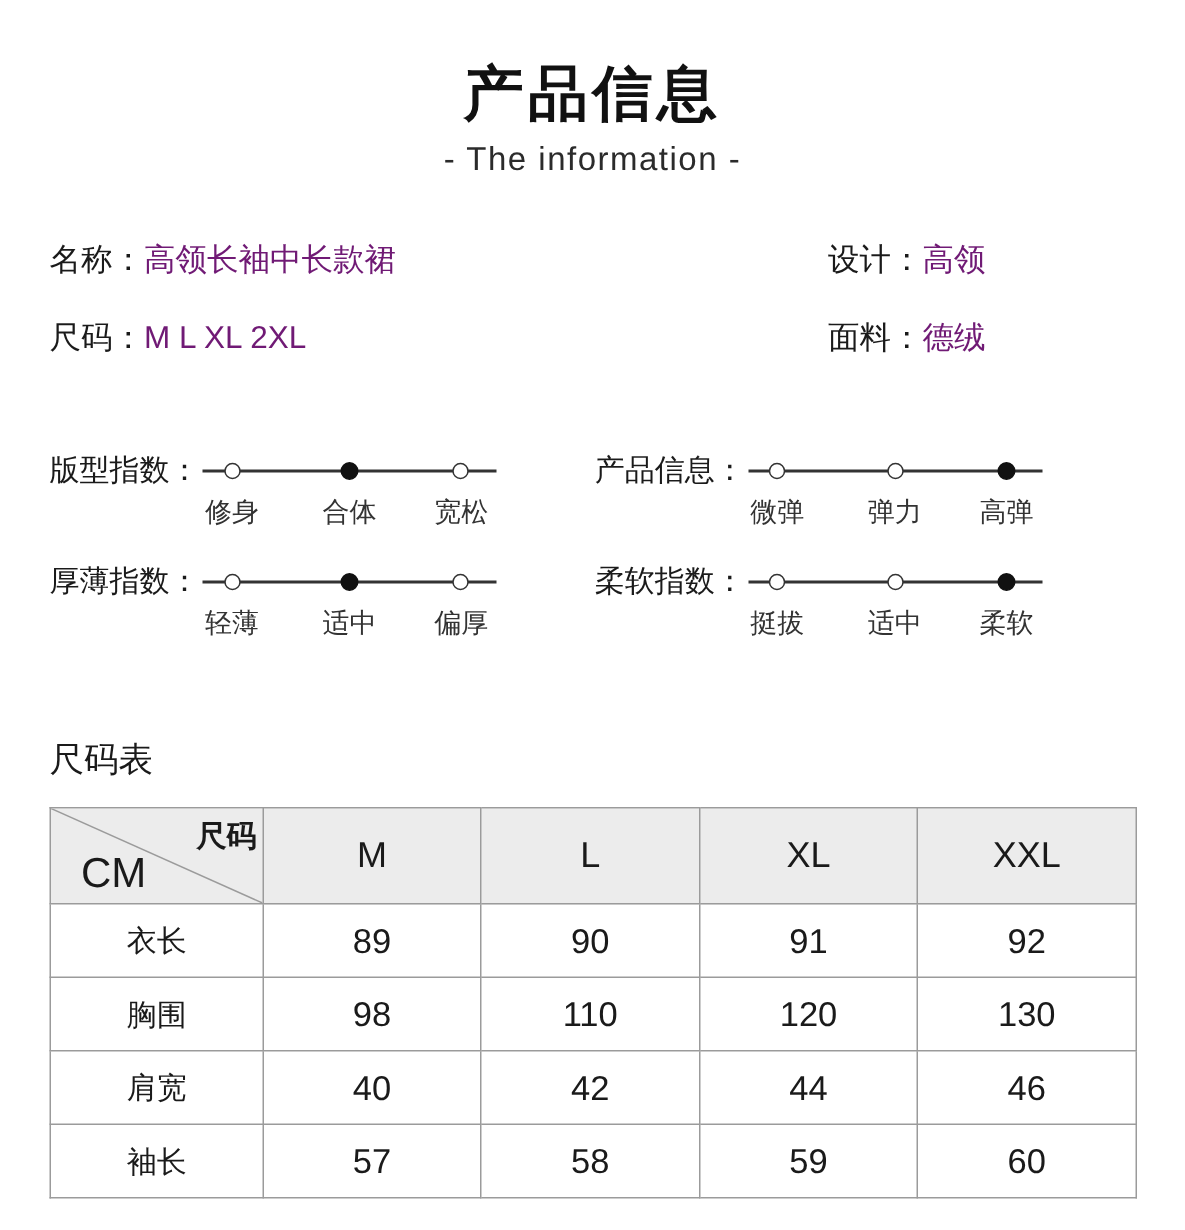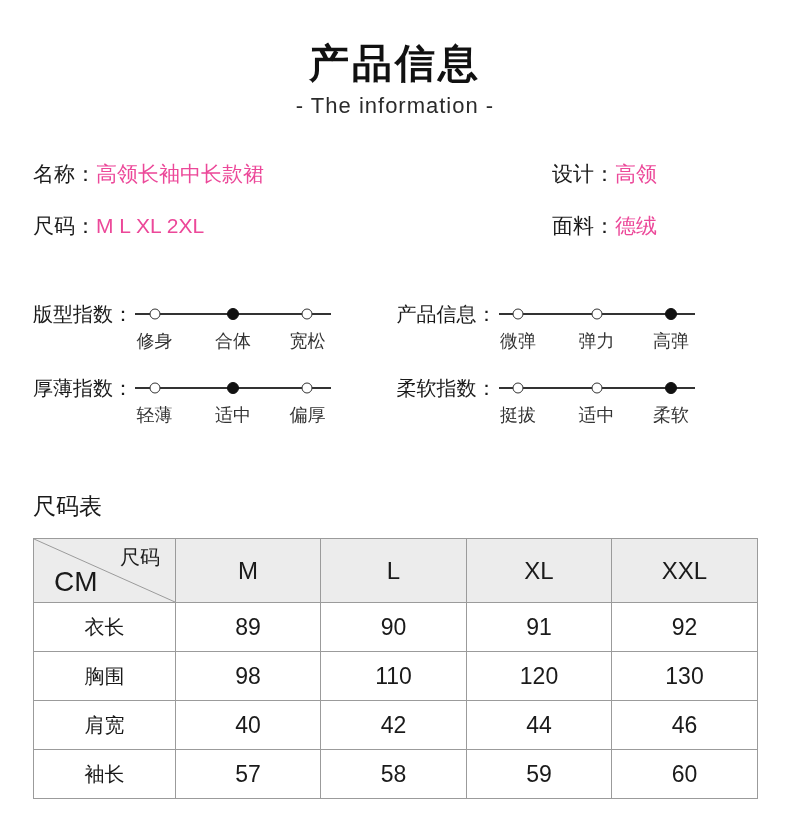--- a/index.html
+++ b/index.html
@@ -15,21 +15,21 @@
   
   .header { text-align: center; }
   .title { font-size: 40px; font-weight: 700; letter-spacing: 3px; color: #111; line-height: 1.2; }
   .subtitle { font-size: 22px; font-weight: 400; color: #2b2b2b; letter-spacing: 1px; margin-top: 6px; }
 
   
   .info { display: flex; justify-content: space-between; padding: 0 48px 0 33px; margin-top: 40px; }
   .info-col .info-row { font-size: 21px; line-height: 30px; margin-bottom: 22px; white-space: nowrap; }
   .info-col.right { width: 190px; }
   .info-label { color: #1a1a1a; }
-  .info-value { color: #ec4899; }
+  .info-value { color: #701a75; }
 
   
   .indices { display: flex; flex-wrap: wrap; padding: 0 30px 0 33px; margin-top: 40px; }
   .index-block { display: flex; width: 50%; margin-bottom: 26px; align-items: flex-start; }
   .index-block .index-label { font-size: 20px; font-weight: 500; white-space: nowrap; line-height: 22px; flex: 0 0 auto; text-align: right; }
   .slider { position: relative; width: 196px; margin-left: 2px; flex: 0 0 auto; }
   .track-row { position: relative; height: 22px; }
   .track { position: absolute; left: 0; right: 0; top: 50%; height: 1.5px; margin-top: -0.75px; background: #333; }
   .dot {
     position: absolute; top: 50%; transform: translate(-50%, -50%);
@@ -53,21 +53,21 @@
   .size-table td, .size-table th { border: 1px solid #9b9b9b; text-align: center; font-weight: 400; }
   .size-table thead tr { background: #ececec; height: 64px; }
   .size-table tbody tr { height: 49px; }
   .col-head { font-size: 24px; color: #1a1a1a; }
   .row-label { font-size: 20px; }
   .cell-num { font-size: 23px; }
 
   
   .corner-cell { position: relative; padding: 0; }
   .corner-cell svg { position: absolute; inset: 0; width: 100%; height: 100%; }
-  .corner-top { position: absolute; top: 5px; right: 15px; font-size: 20px; }
+  .corner-top { position: absolute; top: 5px; right: 4px; font-size: 20px; font-weight: bold; }
   .corner-bottom { position: absolute; bottom: 4px; left: 8px; font-size: 28px; margin-left: 12px; }
 </style>
 </head>
 <body>
 
 <div class="page">
 
   <div class="header">
     <div class="title">产品信息</div>
     <div class="subtitle">- The information -</div>

